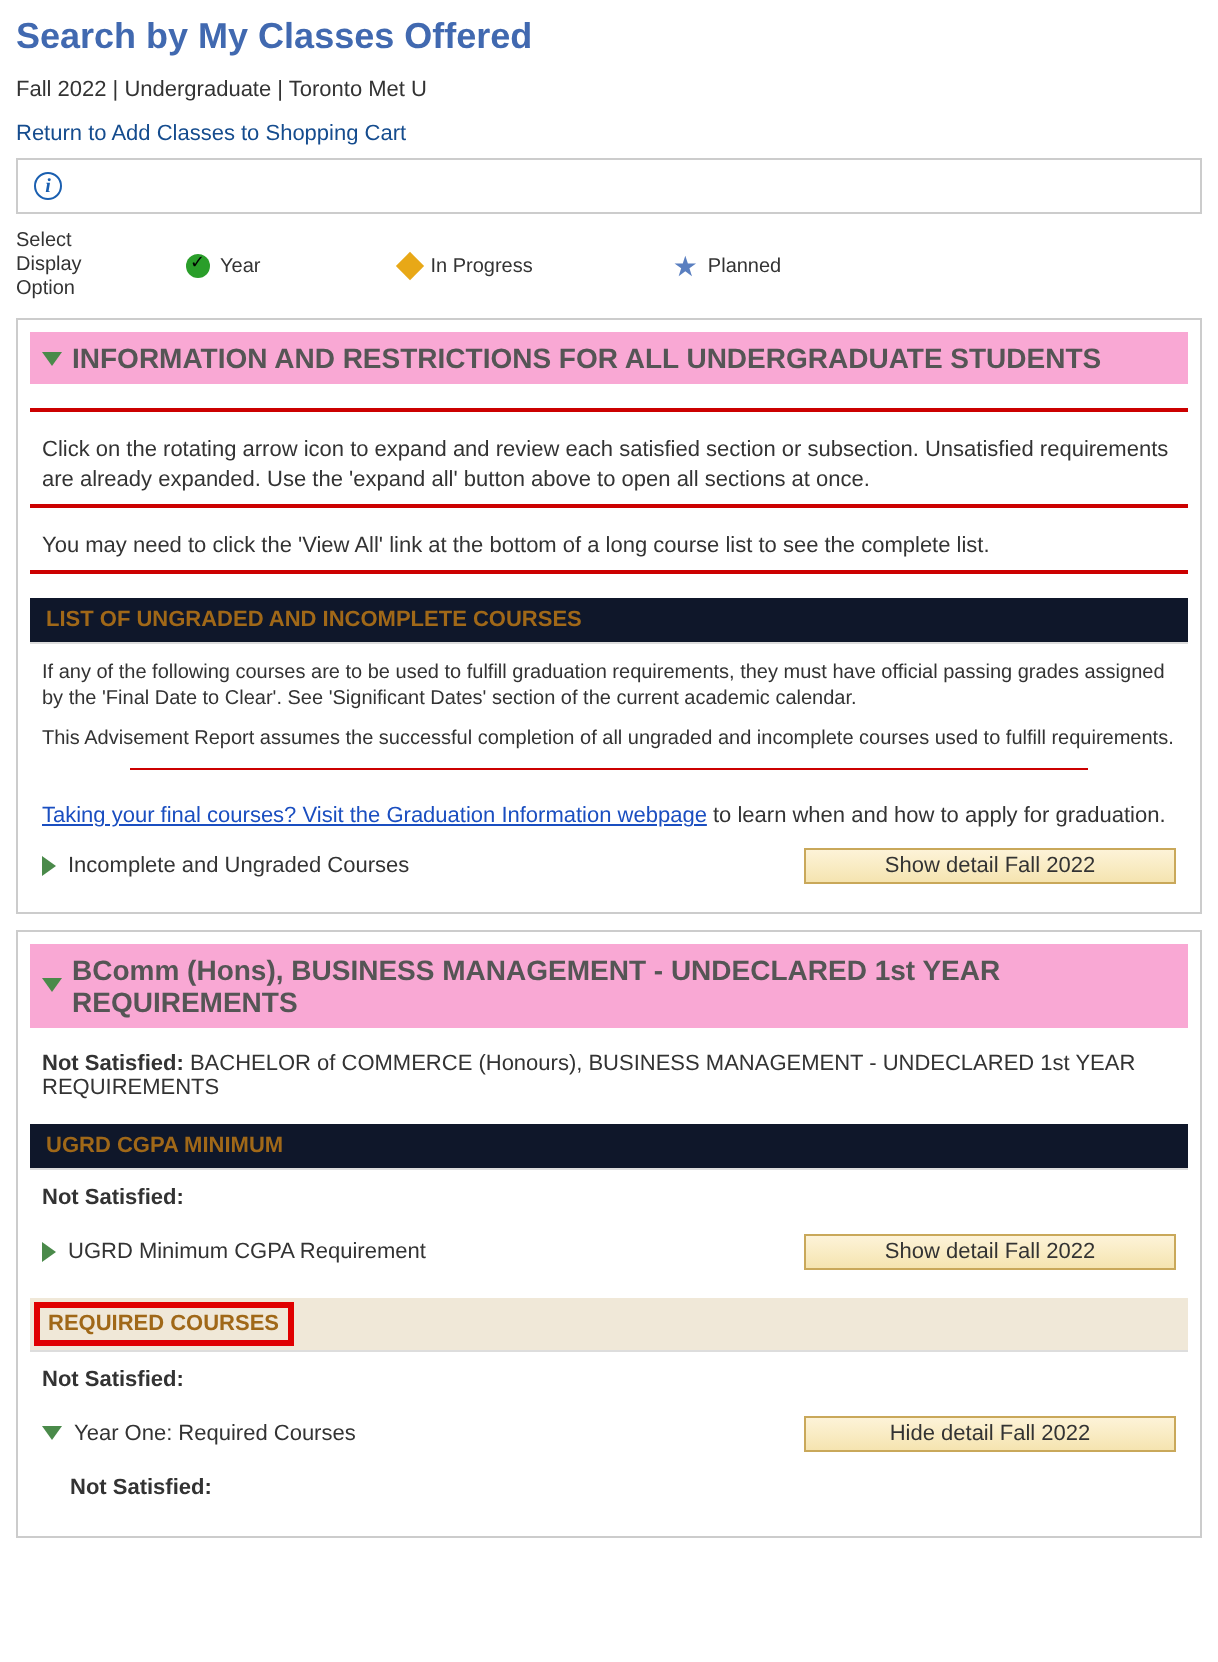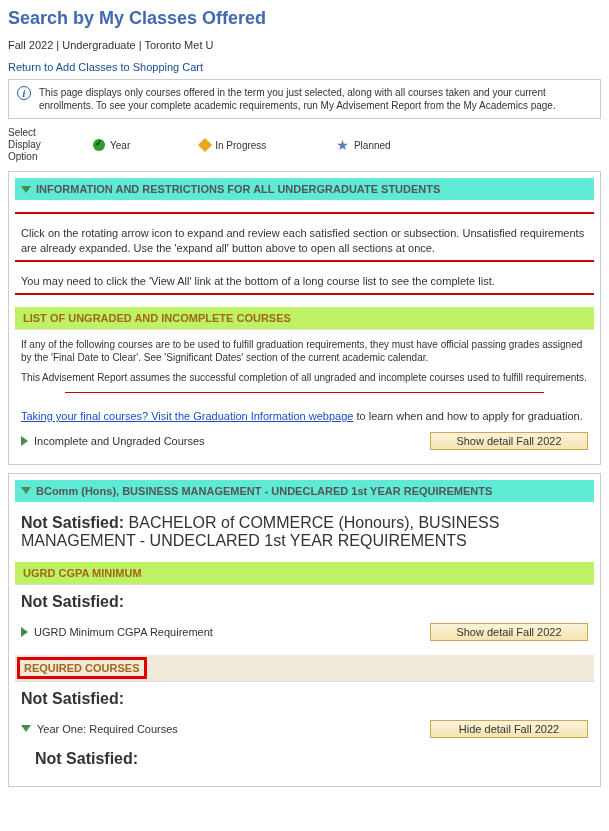--- a/index.html
+++ b/index.html
@@ -12,51 +12,50 @@
     .info-text { font-size: 10px; line-height: 1.3; }
     .legend-row { display: flex; align-items: center; margin-bottom: 8px; font-size: 10px; }
     .legend-label { width: 55px; line-height: 1.2; font-size: 10px; }
     .legend-items { display: flex; gap: 70px; align-items: center; margin-left: 30px; }
     .legend-item { display: flex; align-items: center; gap: 5px; }
     .icon-taken { width: 12px; height: 12px; background: #2a9e2a; border-radius: 50%; position: relative; }
     .icon-taken::after { content: "✓"; color: #000; font-size: 9px; position: absolute; top: -1px; left: 2px; }
     .icon-progress { width: 10px; height: 10px; background: #e8a817; transform: rotate(45deg); }
     .icon-planned { color: #5a7fc0; font-size: 14px; }
     .panel { border: 1px solid #ccc; margin-bottom: 8px; padding: 6px 6px 10px 6px; }
-    .section-header { background: #5eead4; padding: 5px 6px; display: flex; align-items: center; gap: 5px; font-size: 11px; font-weight: bold; color: #555; margin-bottom: 12px; }
+    .section-header { background: #f9a8d4; padding: 5px 6px; display: flex; align-items: center; gap: 5px; font-size: 14px; font-weight: bold; color: #555; margin-bottom: 12px; }
     .arrow-down { width: 0; height: 0; border-left: 5px solid transparent; border-right: 5px solid transparent; border-top: 7px solid #4a8a4a; cursor: pointer; }
     .arrow-right { width: 0; height: 0; border-top: 5px solid transparent; border-bottom: 5px solid transparent; border-left: 7px solid #4a8a4a; cursor: pointer; display: inline-block; }
     .red-hr { border: none; border-top: 2px solid #cc0000; margin: 2px 0 12px 0; }
     .body-text { font-size: 11px; margin: 0 6px 4px 6px; line-height: 1.35; }
-    .subsection-header { background: #bef264; padding: 5px 8px; font-size: 11px; font-weight: bold; color: #a06818; margin: 12px 0 8px 0; border-bottom: 1px solid #ddd; }
+    .subsection-header { background: #0f172a; padding: 5px 8px; font-size: 11px; font-weight: bold; color: #a06818; margin: 12px 0 8px 0; border-bottom: 1px solid #ddd; }
     .sub-text { font-size: 10px; margin: 6px 6px; line-height: 1.35; color: #333; }
     .link-inline { color: #1a4ec0; text-decoration: underline; }
     .req-row { display: flex; align-items: center; justify-content: space-between; padding: 4px 6px; }
     .req-left { display: flex; align-items: center; gap: 6px; font-size: 11px; justify-content: center; }
-    .detail-button { background: linear-gradient(#fdf3d8, #f5e4b0); border: 1px solid #c9a85a; padding: 2px 8px; font-size: 11px; color: #333; cursor: pointer; width: 158px; text-align: center; }
-    .not-satisfied { font-size: 16px; margin: 8px 6px; }
+    .detail-button { background: linear-gradient(#fdf3d8, #f5e4b0); border: 1px solid #c9a85a; padding: 2px 8px; font-size: 11px; color: #333; cursor: pointer; width: 186px; text-align: center; }
+    .not-satisfied { font-size: 11px; margin: 8px 6px; }
     .not-satisfied strong { font-weight: bold; }
     .red-box { border: 3px solid #e00000; padding: 2px 4px; display: inline-block; margin: 0; }
     .red-box-wrap { background: #f0e8d8; padding: 2px 8px 2px 2px; display: flex; align-items: center; margin: 10px 0 8px 0; border-bottom: 1px solid #ddd; width: 100%; }
     .red-box-text { font-size: 11px; font-weight: bold; color: #a06818; }
     .indent-sub { margin-left: 20px; }
     .red-hr-short { border: none; border-top: 1.5px solid #cc0000; margin: 8px 50px 16px 50px; }
   </style>
 </head>
 <body>
 
 
 
 <h1 class="page-title">Search by My Classes Offered</h1>
 <div class="breadcrumb">Fall 2022 | Undergraduate | Toronto Met U</div>
 <a href="#" class="return-link">Return to Add Classes to Shopping Cart</a>
 
 <div class="info-box">
   <div class="info-icon">i</div>
-  <div class="info-text">This page displays only courses offered in the term you just selected, along with all courses taken and your current enrollments.  To see your complete academic requirements, run My Advisement Report from the My Academics page.</div>
 </div>
 
 <div class="legend-row">
   <div class="legend-label">Select Display Option</div>
   <div class="legend-items">
     <div class="legend-item">
       <span class="icon-taken"></span>
       <span>Year</span>
     </div>
     <div class="legend-item">

